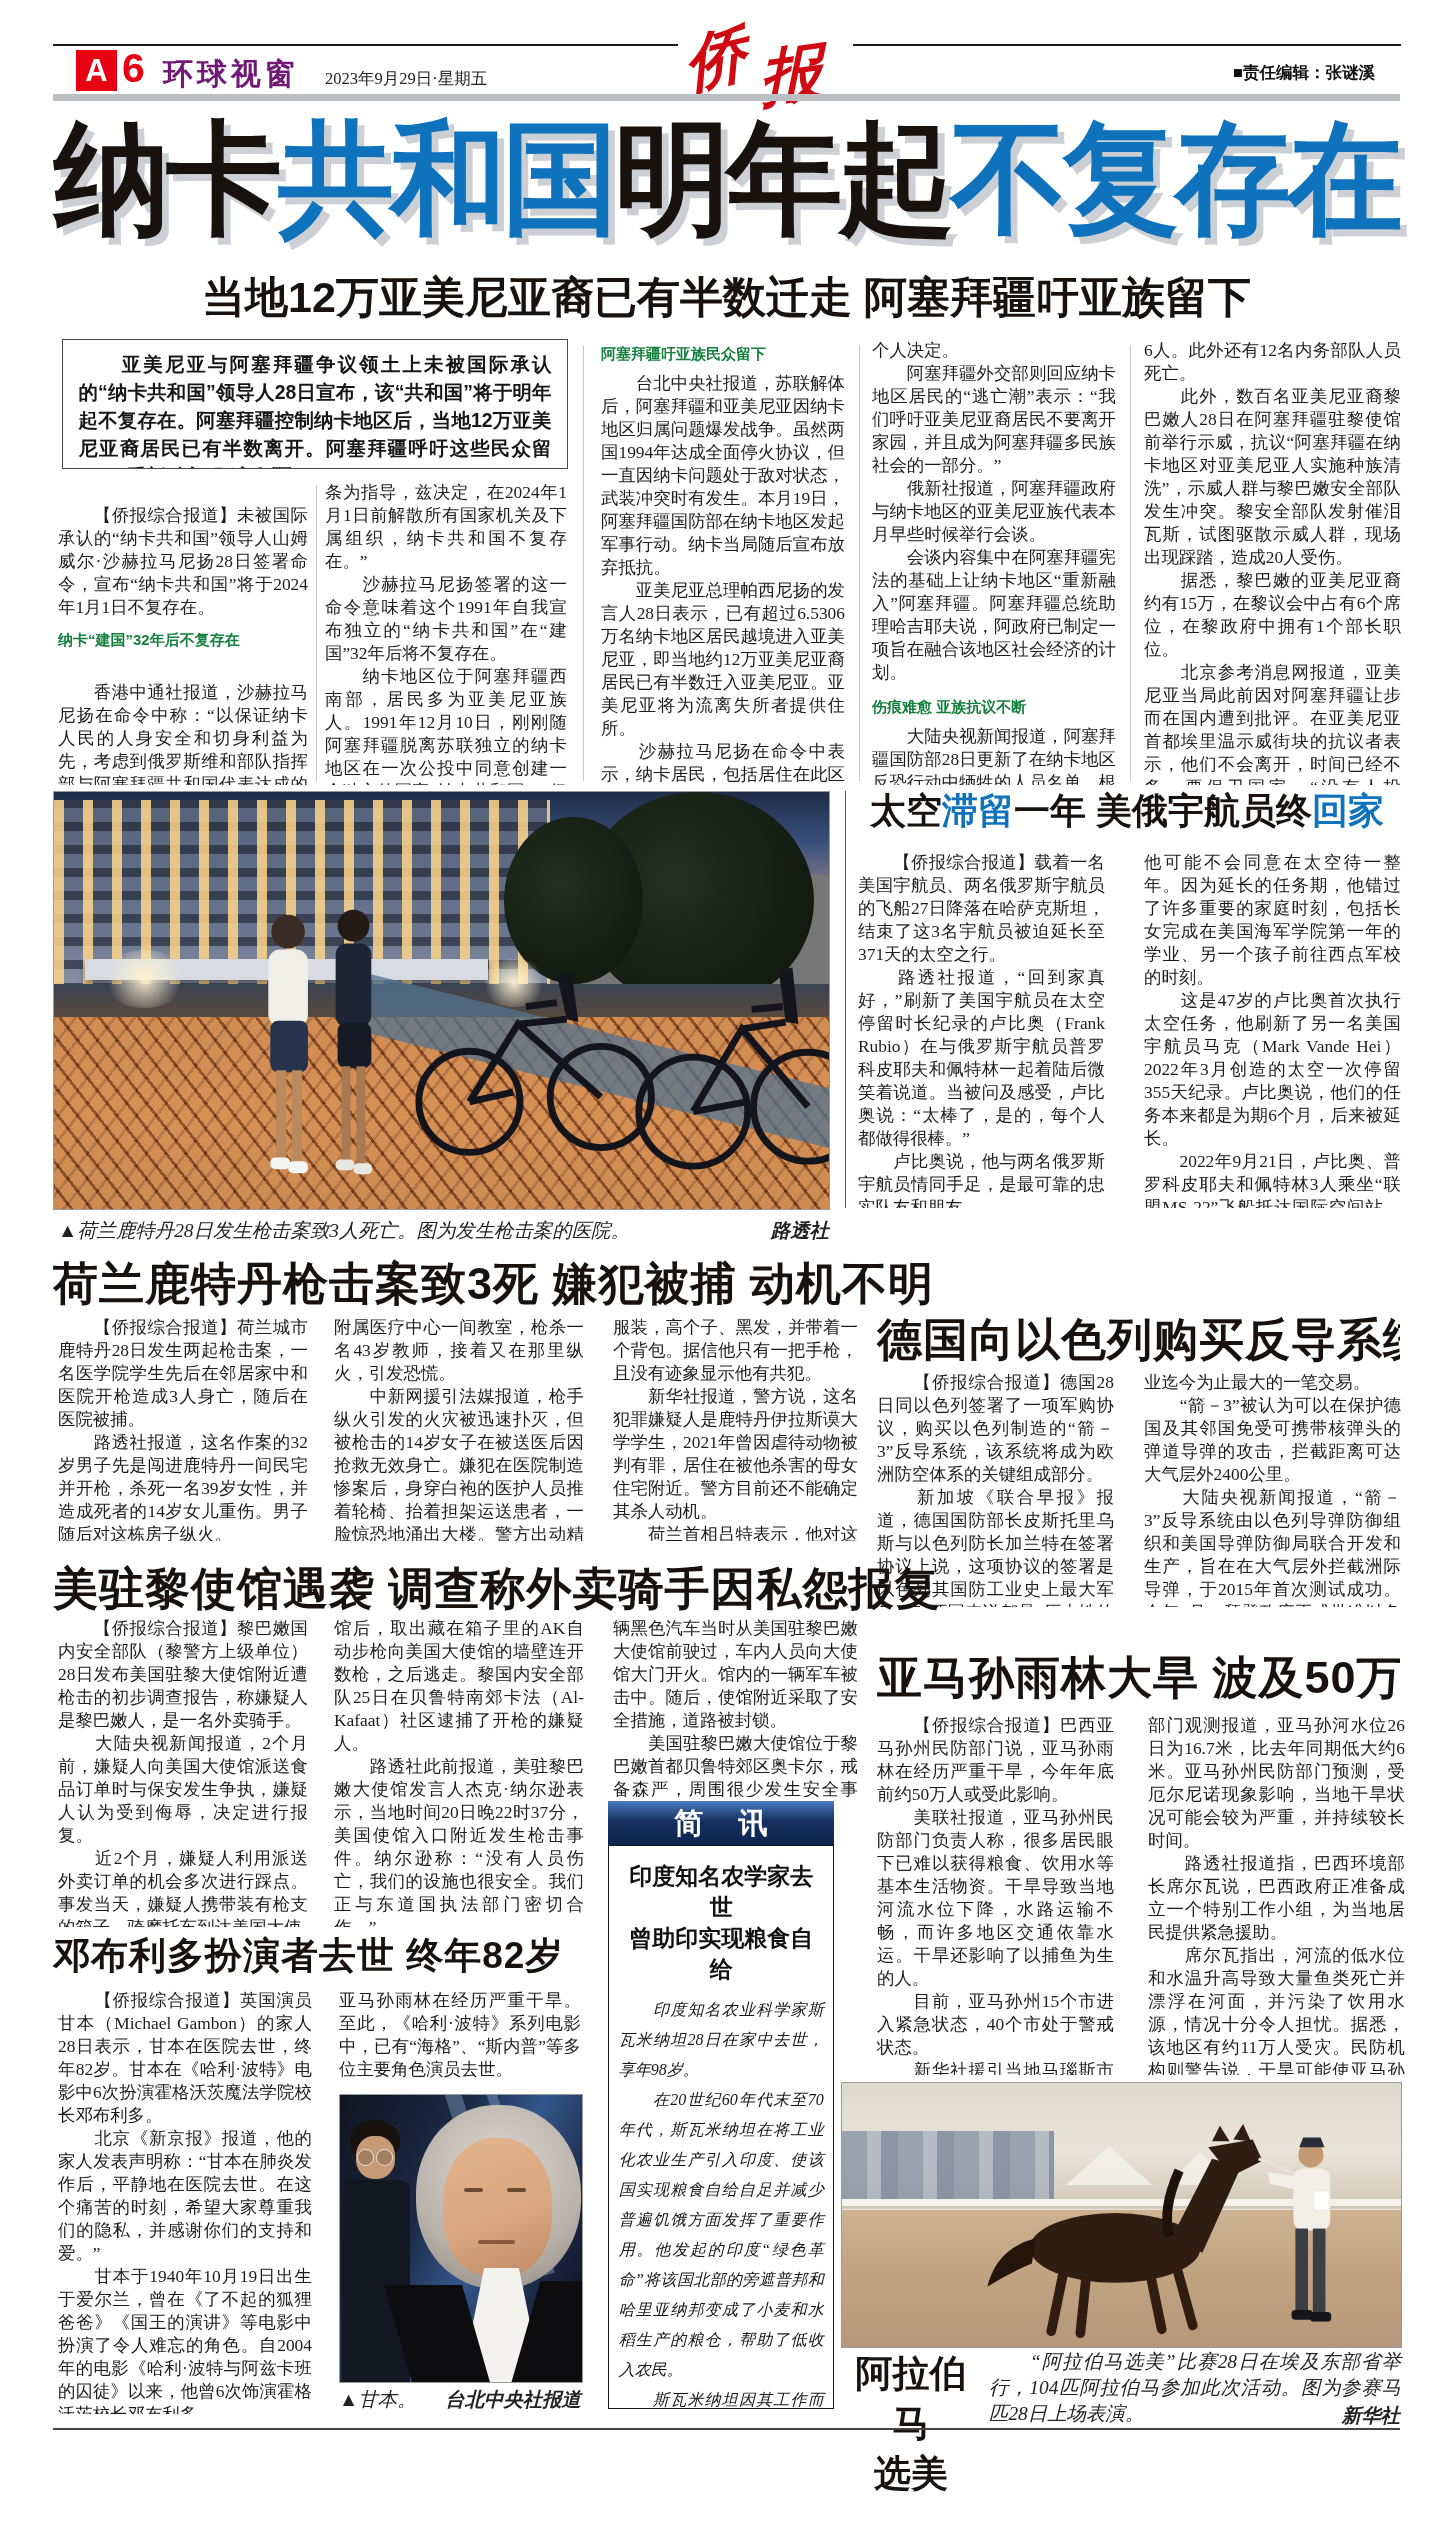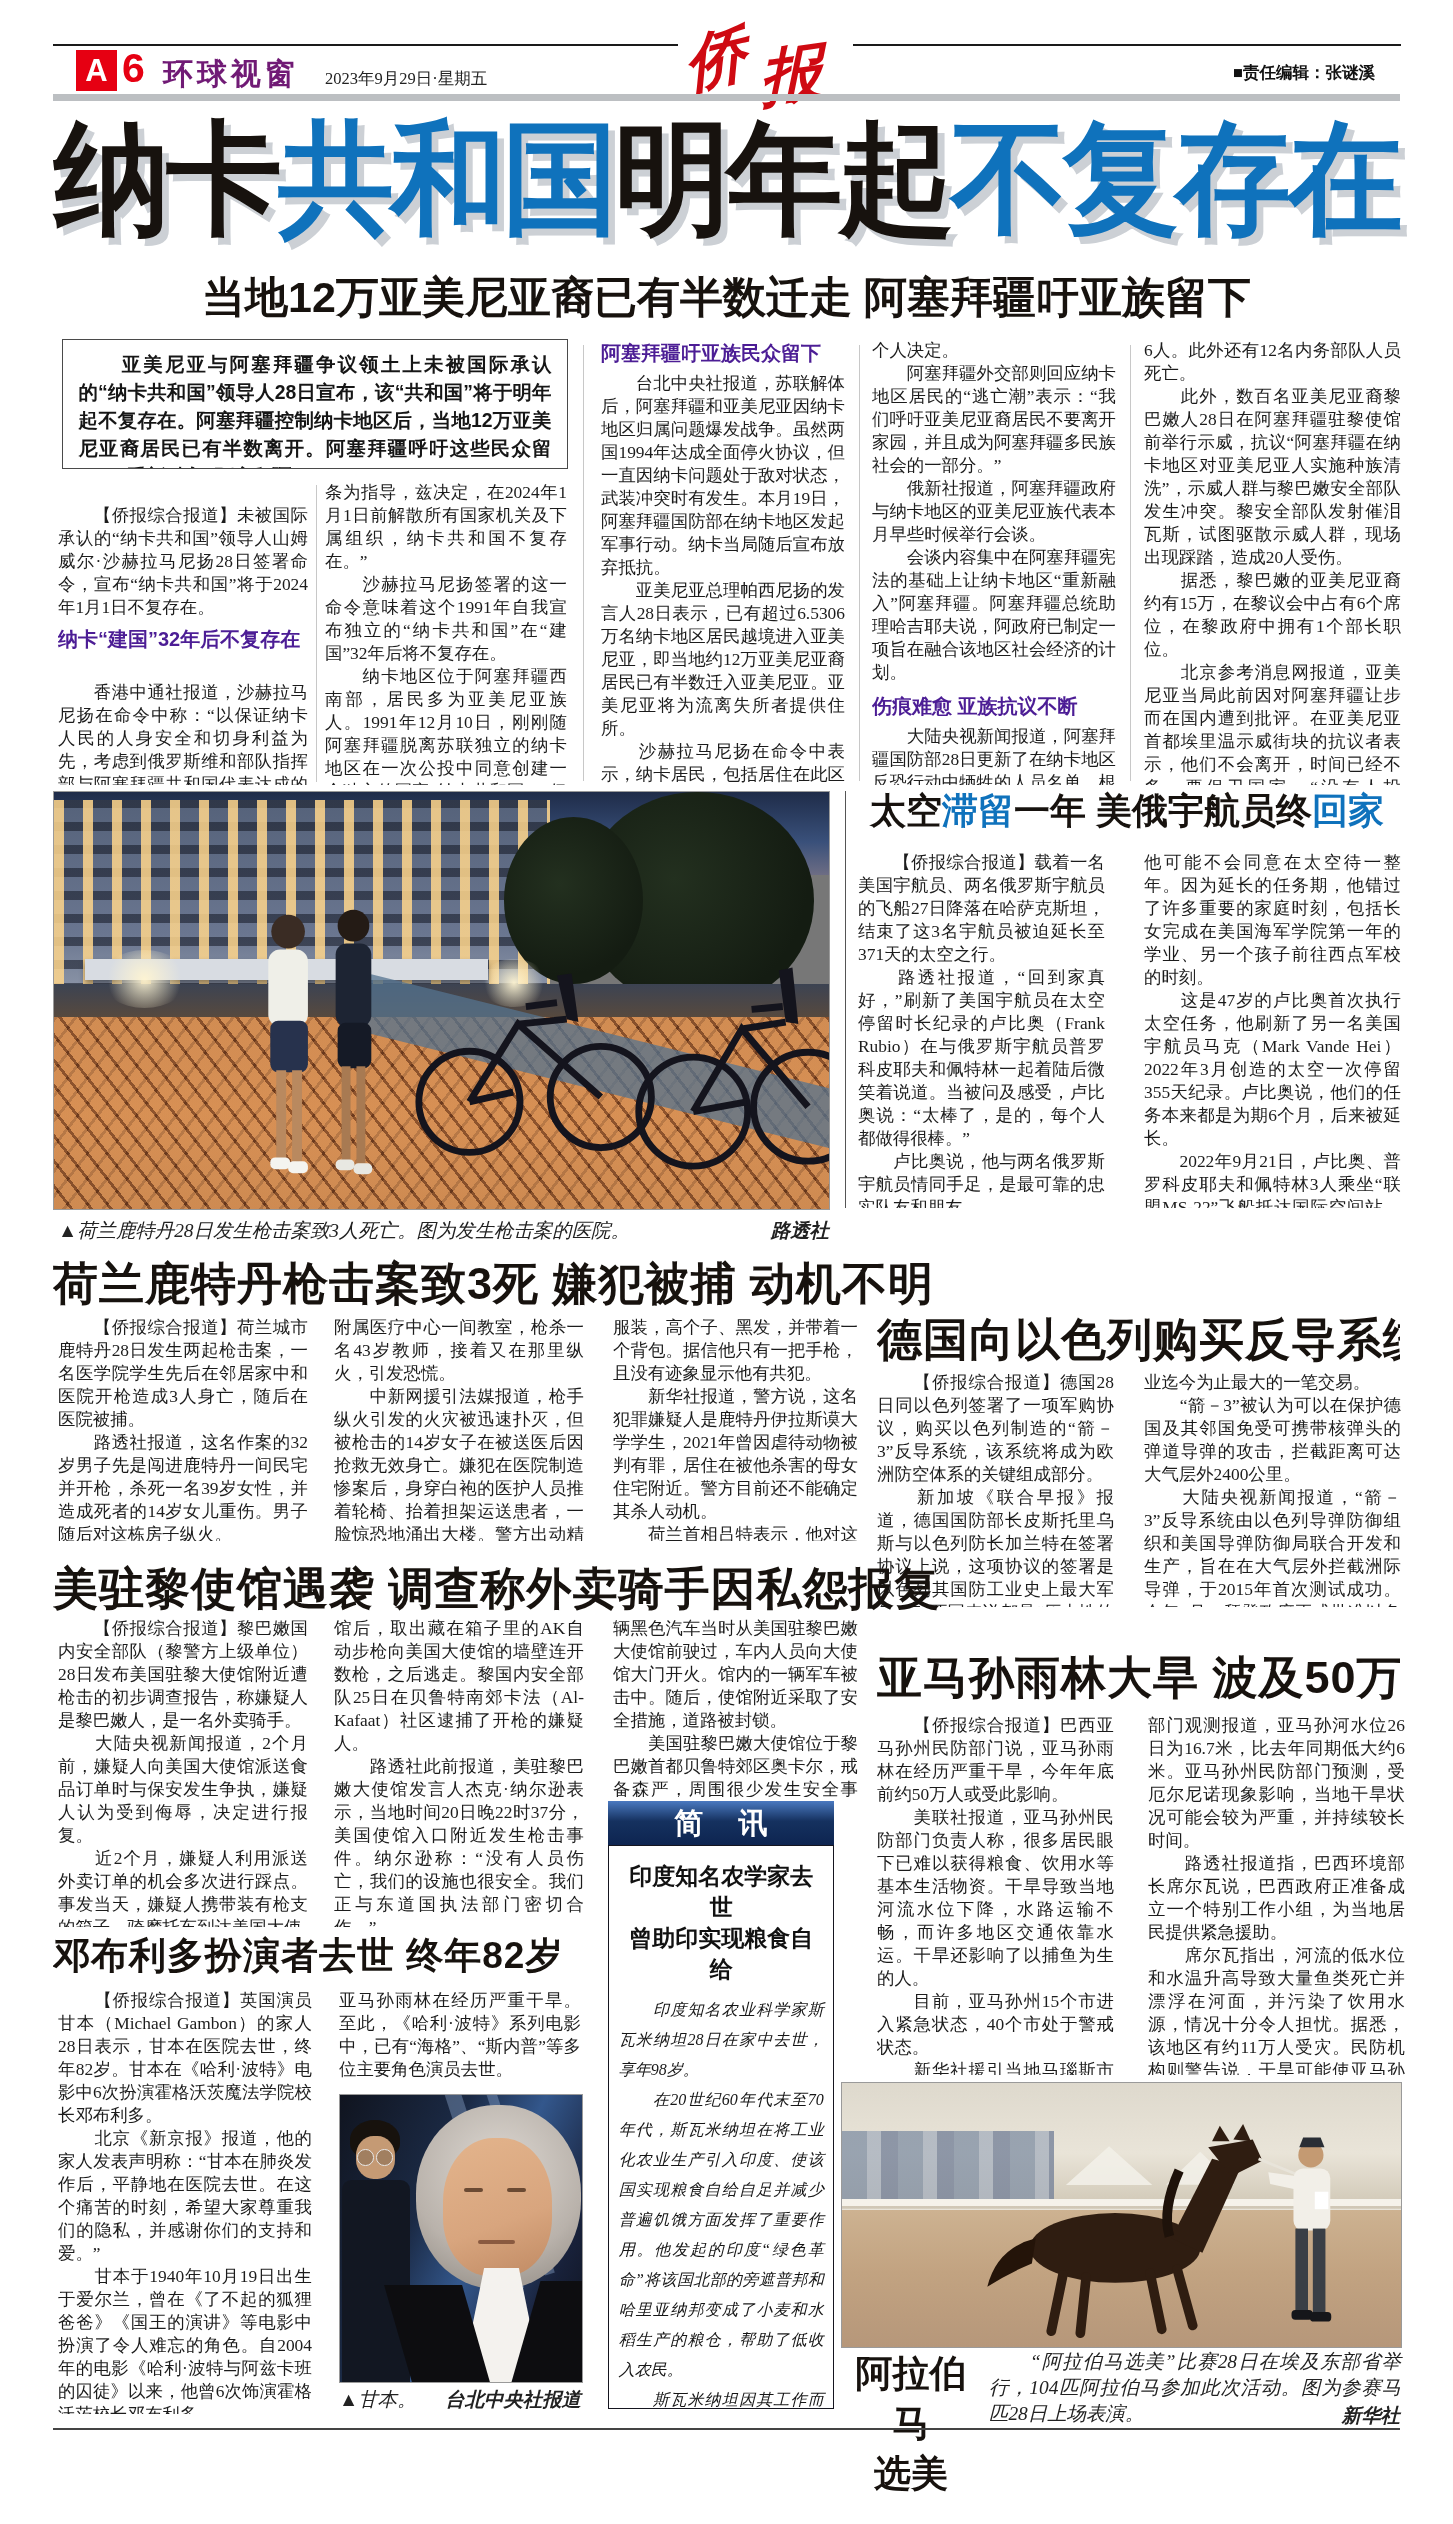--- a/index.html
+++ b/index.html
@@ -6,21 +6,21 @@
   .page{position:relative;width:1454px;height:2525px;background:#ffffff;margin:0 auto;overflow:hidden;
         font-family:"Liberation Serif","DejaVu Serif",serif;color:#161616;}
   .abs{position:absolute;}
   .rule{background:#1a1a1a;}
   .grayband{background:#bcbfc2;}
   .sans{font-family:"Liberation Sans","DejaVu Sans",sans-serif;}
   .body-txt{font-size:17.4px;line-height:23px;text-align:justify;white-space:pre-line;
             color:#1c1c1c;overflow:hidden;}
   .colrule{background:#c8c8c8;width:1px;}
   .subhead{font-family:"Liberation Sans","DejaVu Sans",sans-serif;font-weight:900;
-           font-size:20px;line-height:29px;color:#4c1d95;white-space:nowrap;overflow:hidden;}
+           font-size:15px;line-height:29px;color:#15803d;white-space:nowrap;overflow:hidden;}
   .story-head{font-family:"Liberation Sans","DejaVu Sans",sans-serif;font-weight:900;color:#17120e;
               white-space:nowrap;overflow:hidden;letter-spacing:1px;}
   .hb{color:#0f72bc;}
   .hk{color:#17120e;}
   .caption{font-size:19.4px;font-style:italic;color:#222;}
   .credit{font-weight:bold;font-style:italic;}
   
   .badge{background:#e60012;color:#fff;font-weight:900;text-align:center;}
   .masthead-char{position:absolute;color:#cf0a12;font-weight:900;font-style:italic;
                  font-family:"Liberation Serif",serif;}

